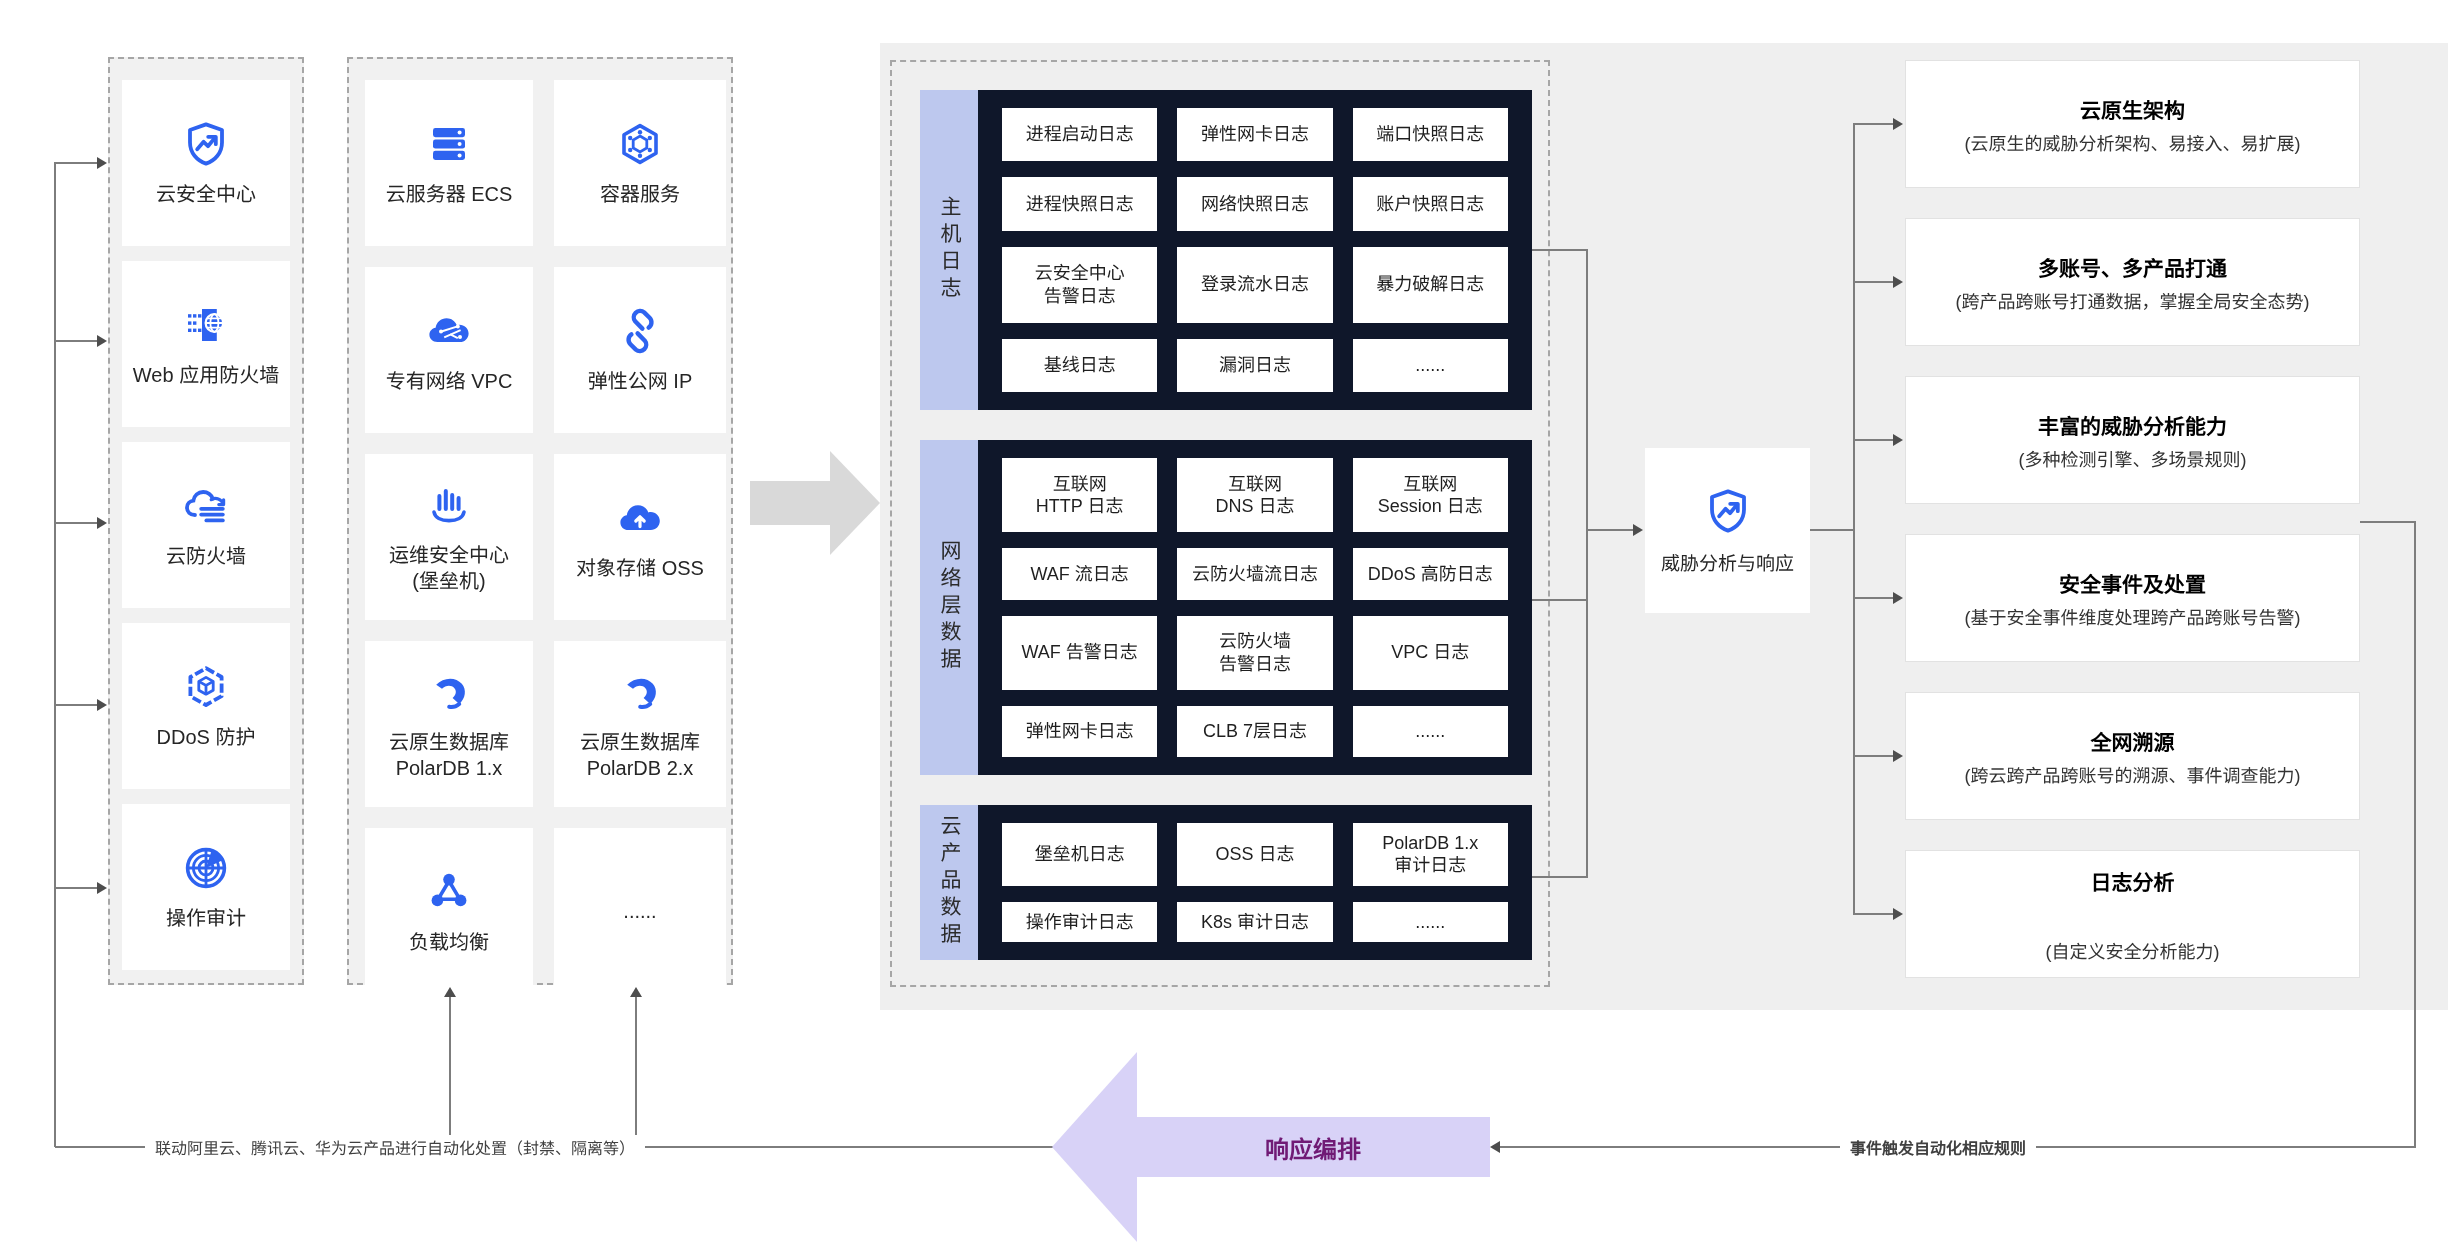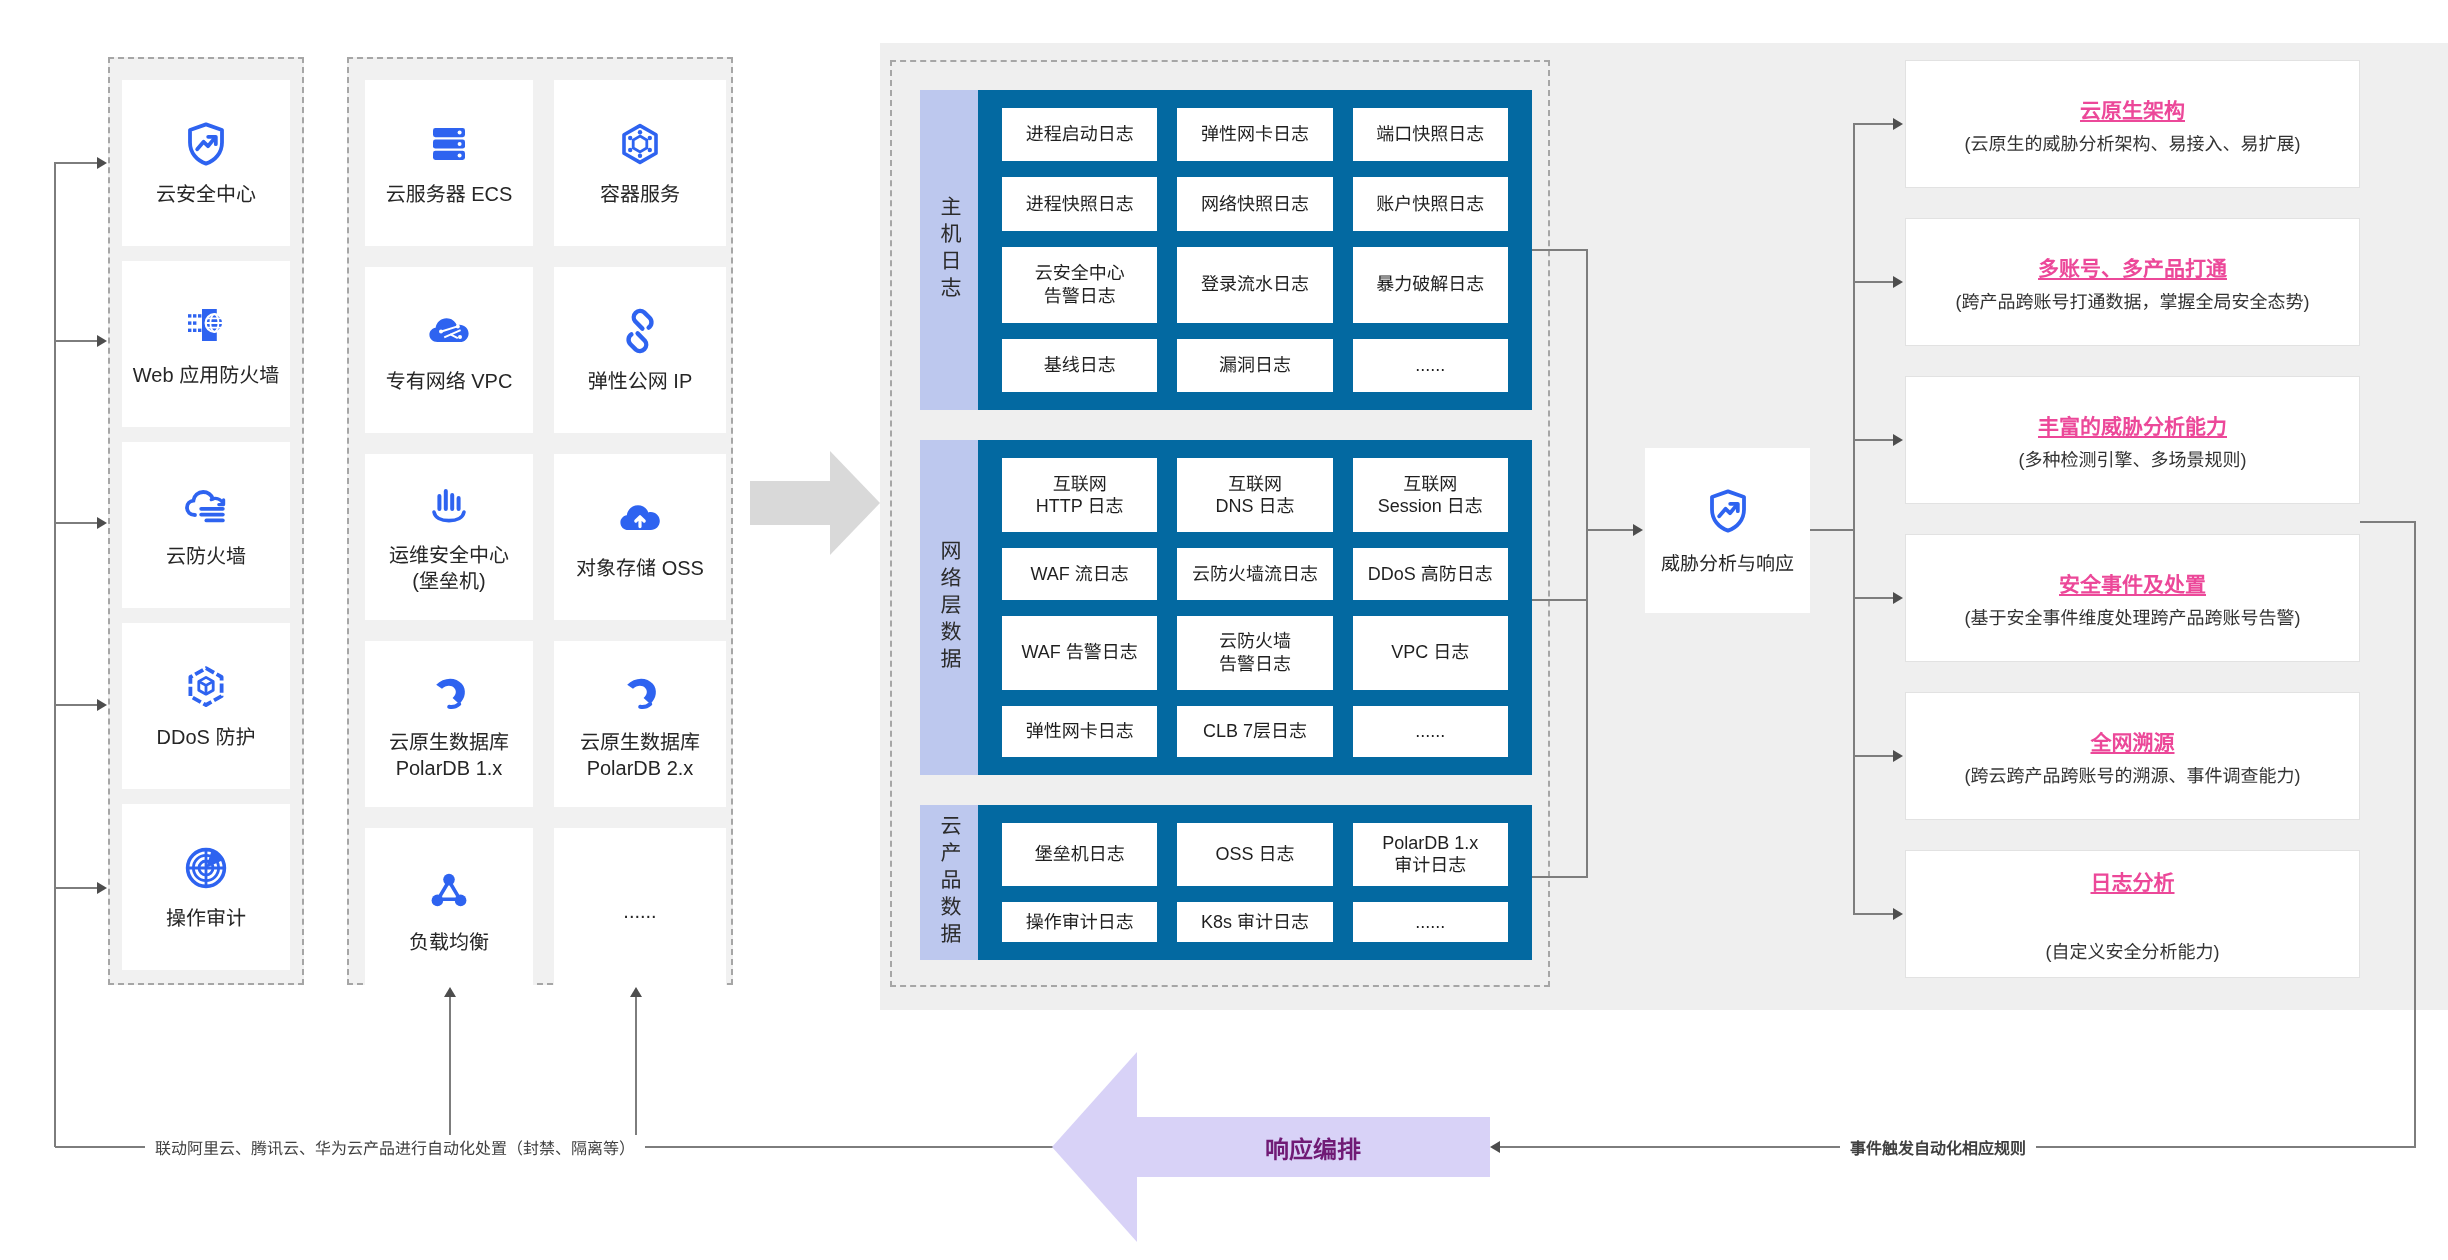--- a/index.html
+++ b/index.html
@@ -13,33 +13,33 @@
   .card-grid{position:absolute;display:grid;}
   .card{background:#fff;display:flex;flex-direction:column;align-items:center;justify-content:center;
         gap:13px;text-align:center;}
   .card .lbl{font-size:20px;line-height:1.3;white-space:pre-line;color:#262626;}
   .icn{display:flex;align-items:center;justify-content:center;}
   .icn svg{width:48px;height:48px;display:block;}
   
   .log-block{position:absolute;left:920px;width:612px;display:flex;box-sizing:border-box;}
   .log-side{width:58px;background:#bdc8ee;display:flex;align-items:center;justify-content:center;
             writing-mode:vertical-rl;text-orientation:upright;font-size:21px;letter-spacing:6px;color:#2b2b2b;}
-  .log-body{flex:1;background:#0369a1;display:grid;grid-template-columns:repeat(3,1fr);
+  .log-body{flex:1;background:#0f172a;display:grid;grid-template-columns:repeat(3,1fr);
             gap:16px 20px;padding:18px 24px;box-sizing:border-box;}
   .log-cell{background:#fff;display:flex;align-items:center;justify-content:center;text-align:center;
             font-size:18px;line-height:1.25;white-space:pre-line;color:#1f1f1f;}
   
   .threat{position:absolute;left:1645px;top:448px;width:165px;height:165px;background:#fff;
           display:flex;flex-direction:column;align-items:center;justify-content:center;gap:13px;}
   .threat .lbl{font-size:19px;color:#262626;}
   
   .benefit{position:absolute;left:1905px;width:455px;height:128px;background:#fff;border:1px solid #e2e2e2;
            box-sizing:border-box;display:flex;flex-direction:column;align-items:center;justify-content:center;
            gap:5px;text-align:center;}
-  .benefit .t{font-size:21px;font-weight:bold;color:#ec4899;text-decoration:underline;}
+  .benefit .t{font-size:21px;font-weight:bold;color:#000000;}
   .benefit .d{font-size:18px;color:#333;}
   
   .hline,.vline{position:absolute;background:#7d7d7d;}
   .hline{height:2px;}
   .vline{width:2px;}
   .ah{position:absolute;width:0;height:0;border-style:solid;}
   .ah-r{border-width:6px 0 6px 10px;border-color:transparent transparent transparent #4d4d4d;}
   .ah-l{border-width:6px 10px 6px 0;border-color:transparent #4d4d4d transparent transparent;}
   .ah-u{border-width:0 6px 10px 6px;border-color:transparent transparent #4d4d4d transparent;}
   

